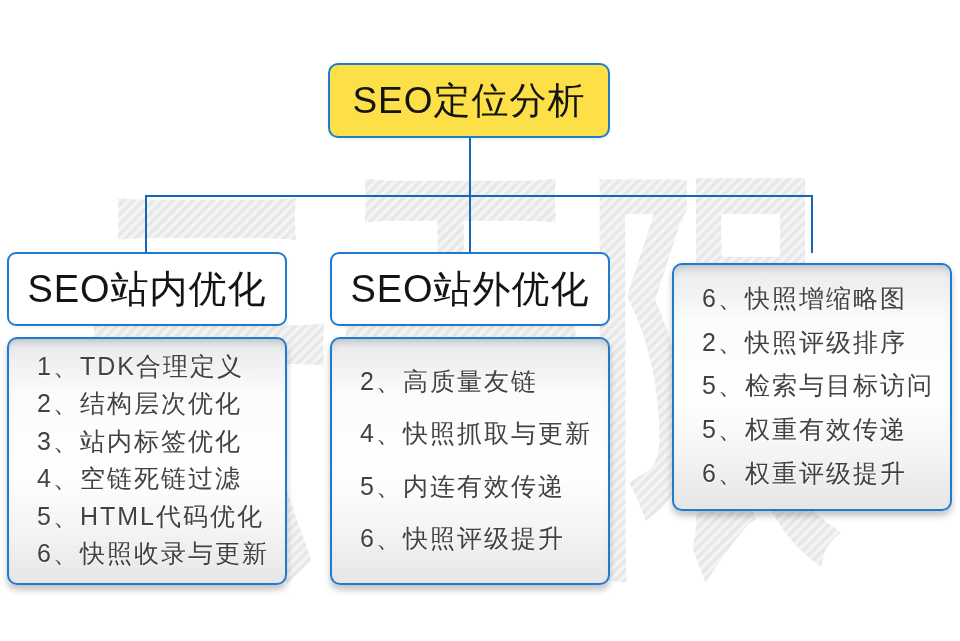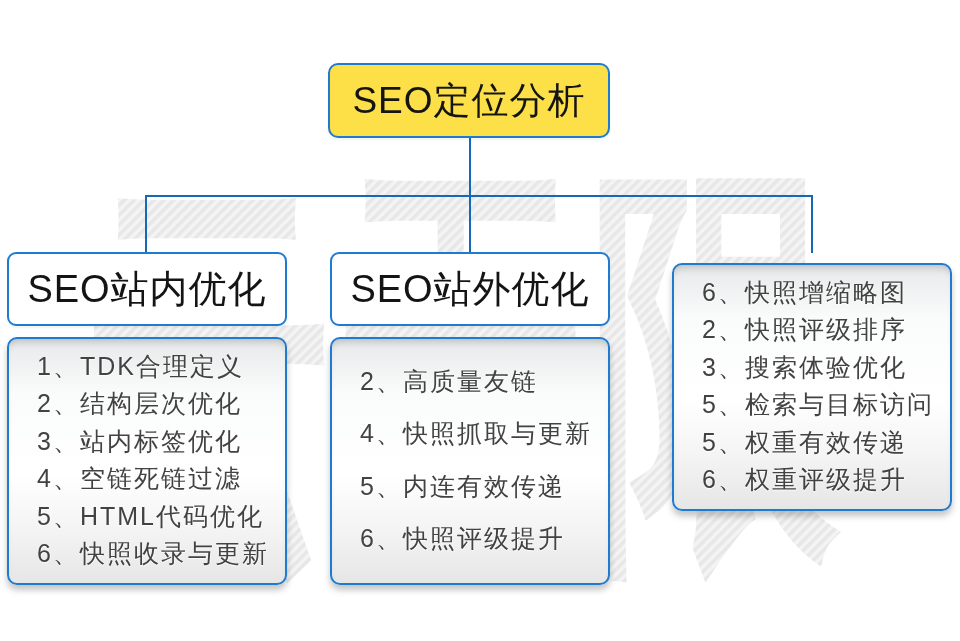--- a/index.html
+++ b/index.html
@@ -128,18 +128,17 @@
     <div class="item">4、快照抓取与更新</div>
     <div class="item">5、内连有效传递</div>
     <div class="item">6、快照评级提升</div>
   </div>
 </div>
 
 <div class="col" id="col-2">
   <div class="list">
     <div class="item">6、快照增缩略图</div>
     <div class="item">2、快照评级排序</div>
-    <div class="item">3、搜索体验优化</div>
     <div class="item">5、检索与目标访问</div>
     <div class="item">5、权重有效传递</div>
     <div class="item">6、权重评级提升</div>
   </div>
 </div>
 
 </body></html>

